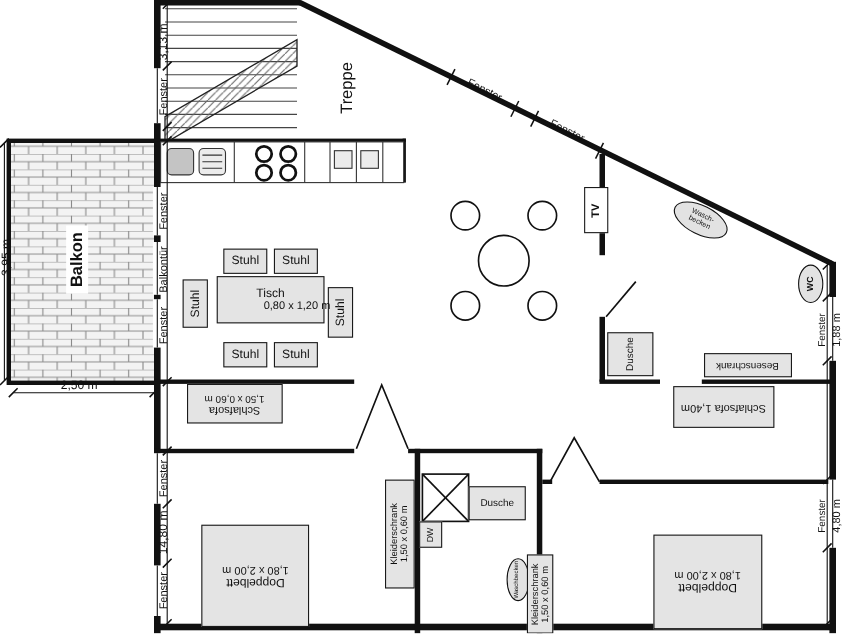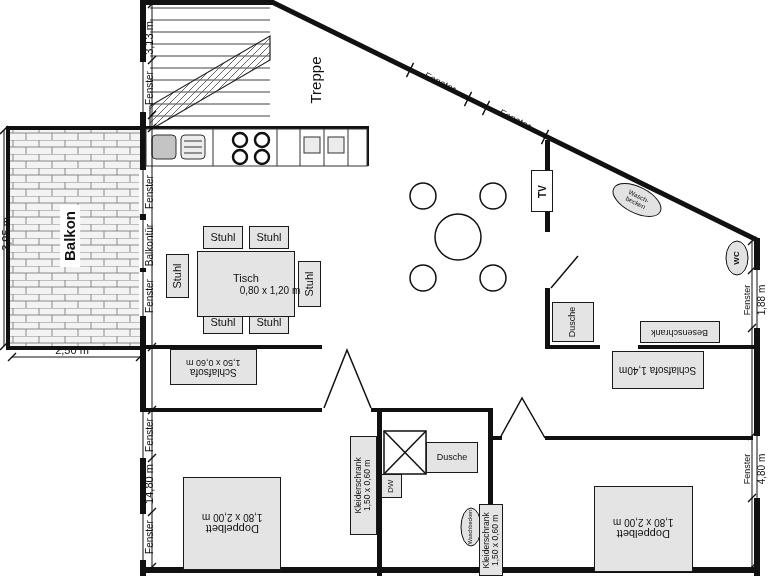--- a/index.html
+++ b/index.html
@@ -190,21 +190,21 @@
   <div class="box" style="left:298px;top:261px;width:23px;height:46px;font-size:11px;">
     <span class="inner-rot">Stuhl</span>
   </div>
   <div class="box" style="left:203px;top:311px;width:40px;height:23px;font-size:11px;">
     <span>Stuhl</span>
   </div>
   <div class="box" style="left:249px;top:311px;width:40px;height:23px;font-size:11px;">
     <span>Stuhl</span>
   </div>
 
-  <div class="box" style="left:197px;top:251px;width:98px;height:66px;font-size:11px;">
+  <div class="box" style="left:197px;top:251px;width:98px;height:43px;font-size:11px;">
     <div>
       <span class="blk">Tisch</span>
       <span class="blk" style="font-size:10px;margin-left:48px;">0,80 x 1,20 m</span>
     </div>
   </div>
 
   <div class="box white" style="left:531px;top:170px;width:22px;height:42px;font-size:10px;">
     <span class="inner-rot b">TV</span>
   </div>
 

